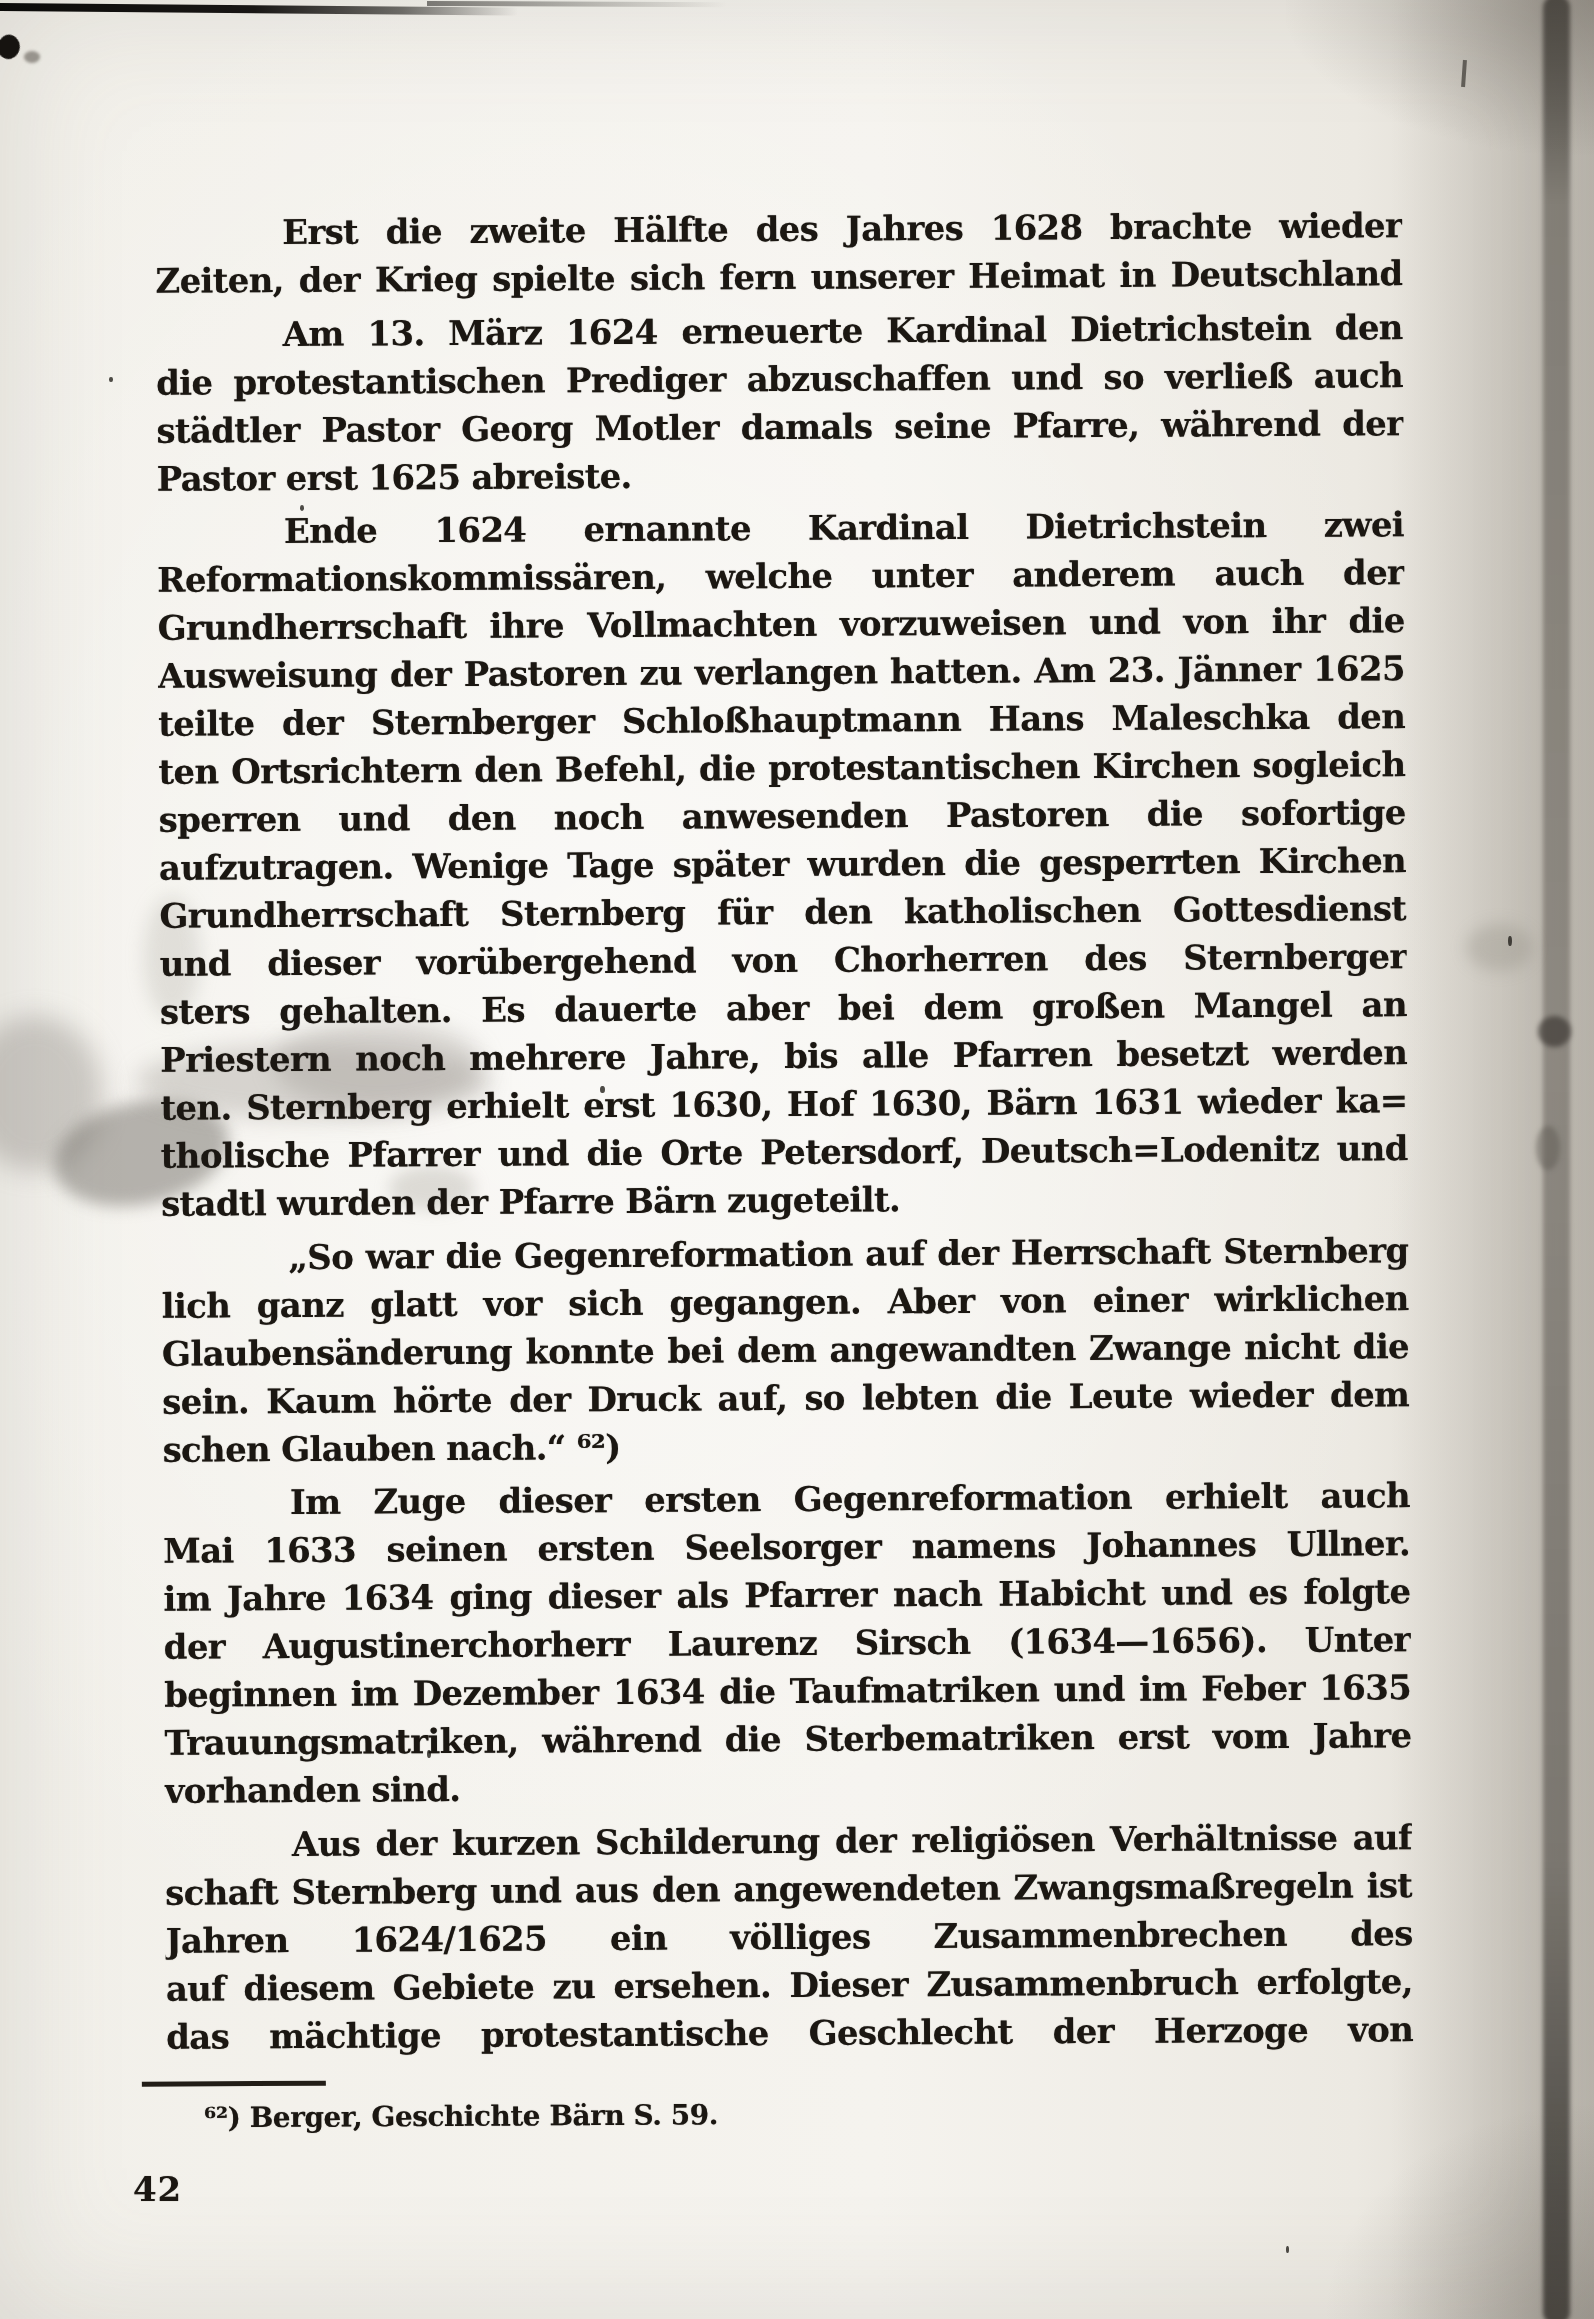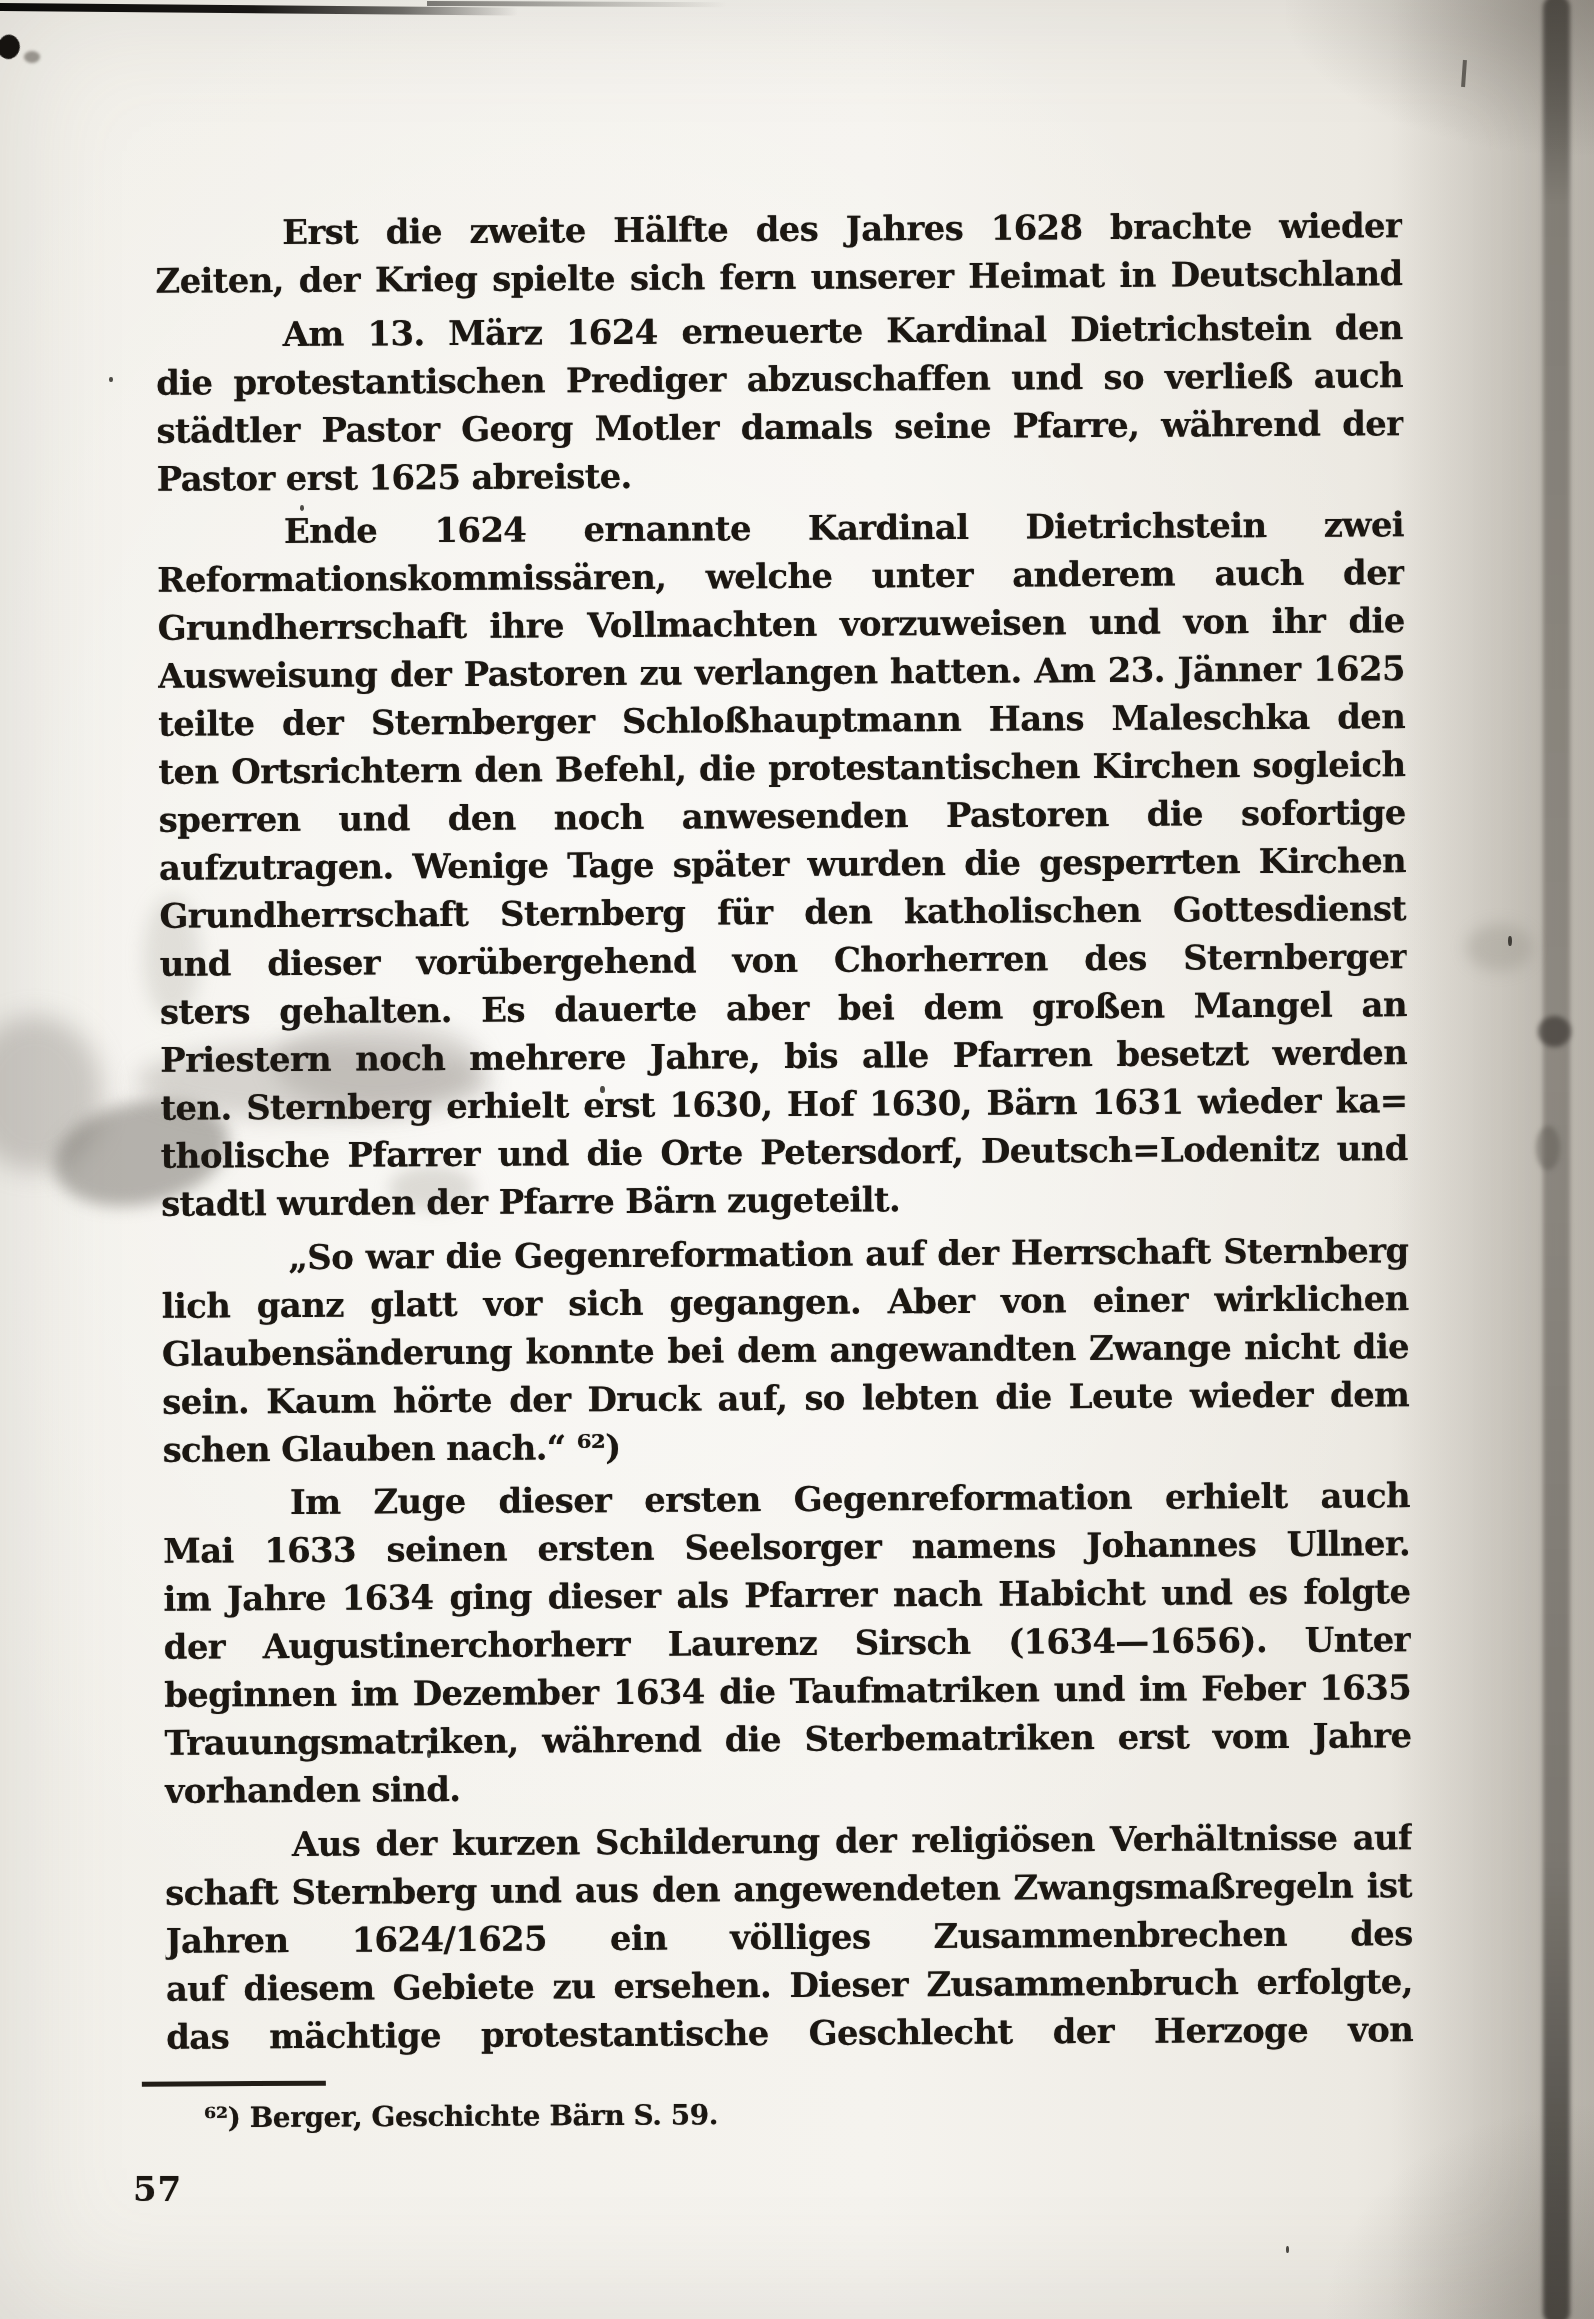--- a/index.html
+++ b/index.html
@@ -192,16 +192,16 @@
         <div class="line">auf diesem Gebiete zu ersehen. Dieser Zusammenbruch erfolgte, obwohl</div>
         <div class="line lastline">das mächtige protestantische Geschlecht der Herzoge von Münsterberg und</div>
       </div>
     </div>
 
   <div class="footnote">
     <div class="footnote-rule"></div>
     <div class="footnote-text">⁶²) Berger, Geschichte Bärn S. 59.</div>
   </div>
 
-  <div class="page-number">57</div>
+  <div class="page-number">42</div>
 
 </div>
 
 
 </body></html>

